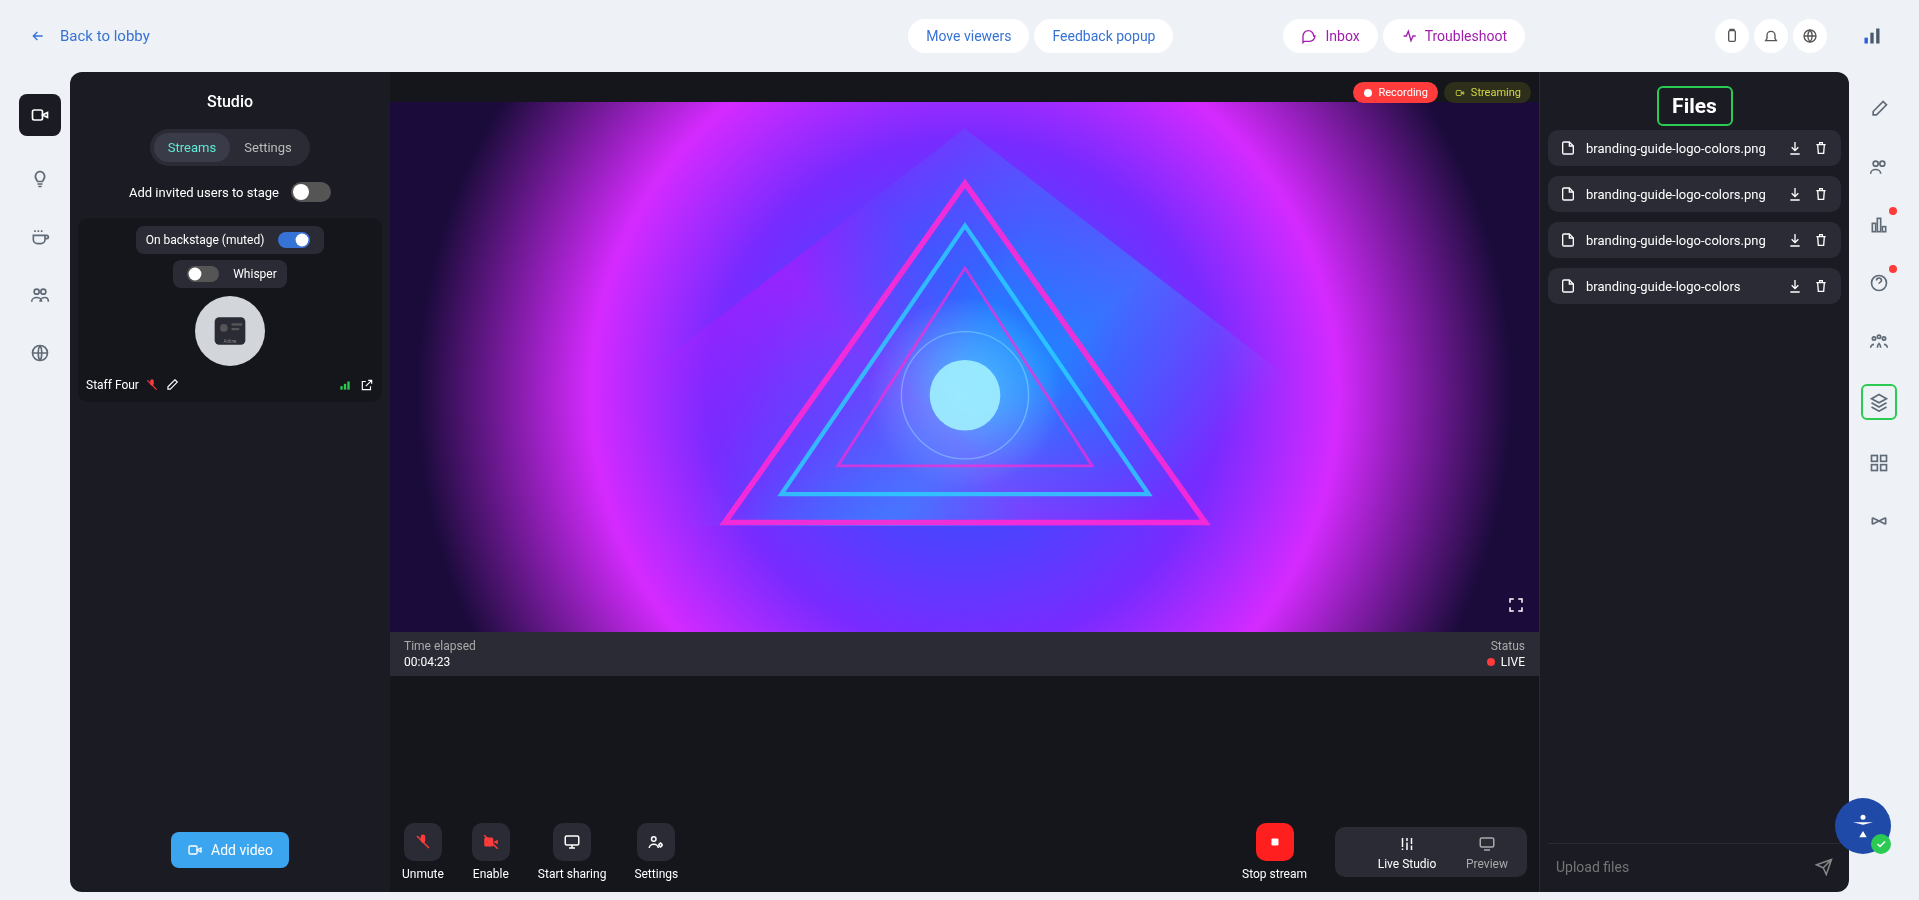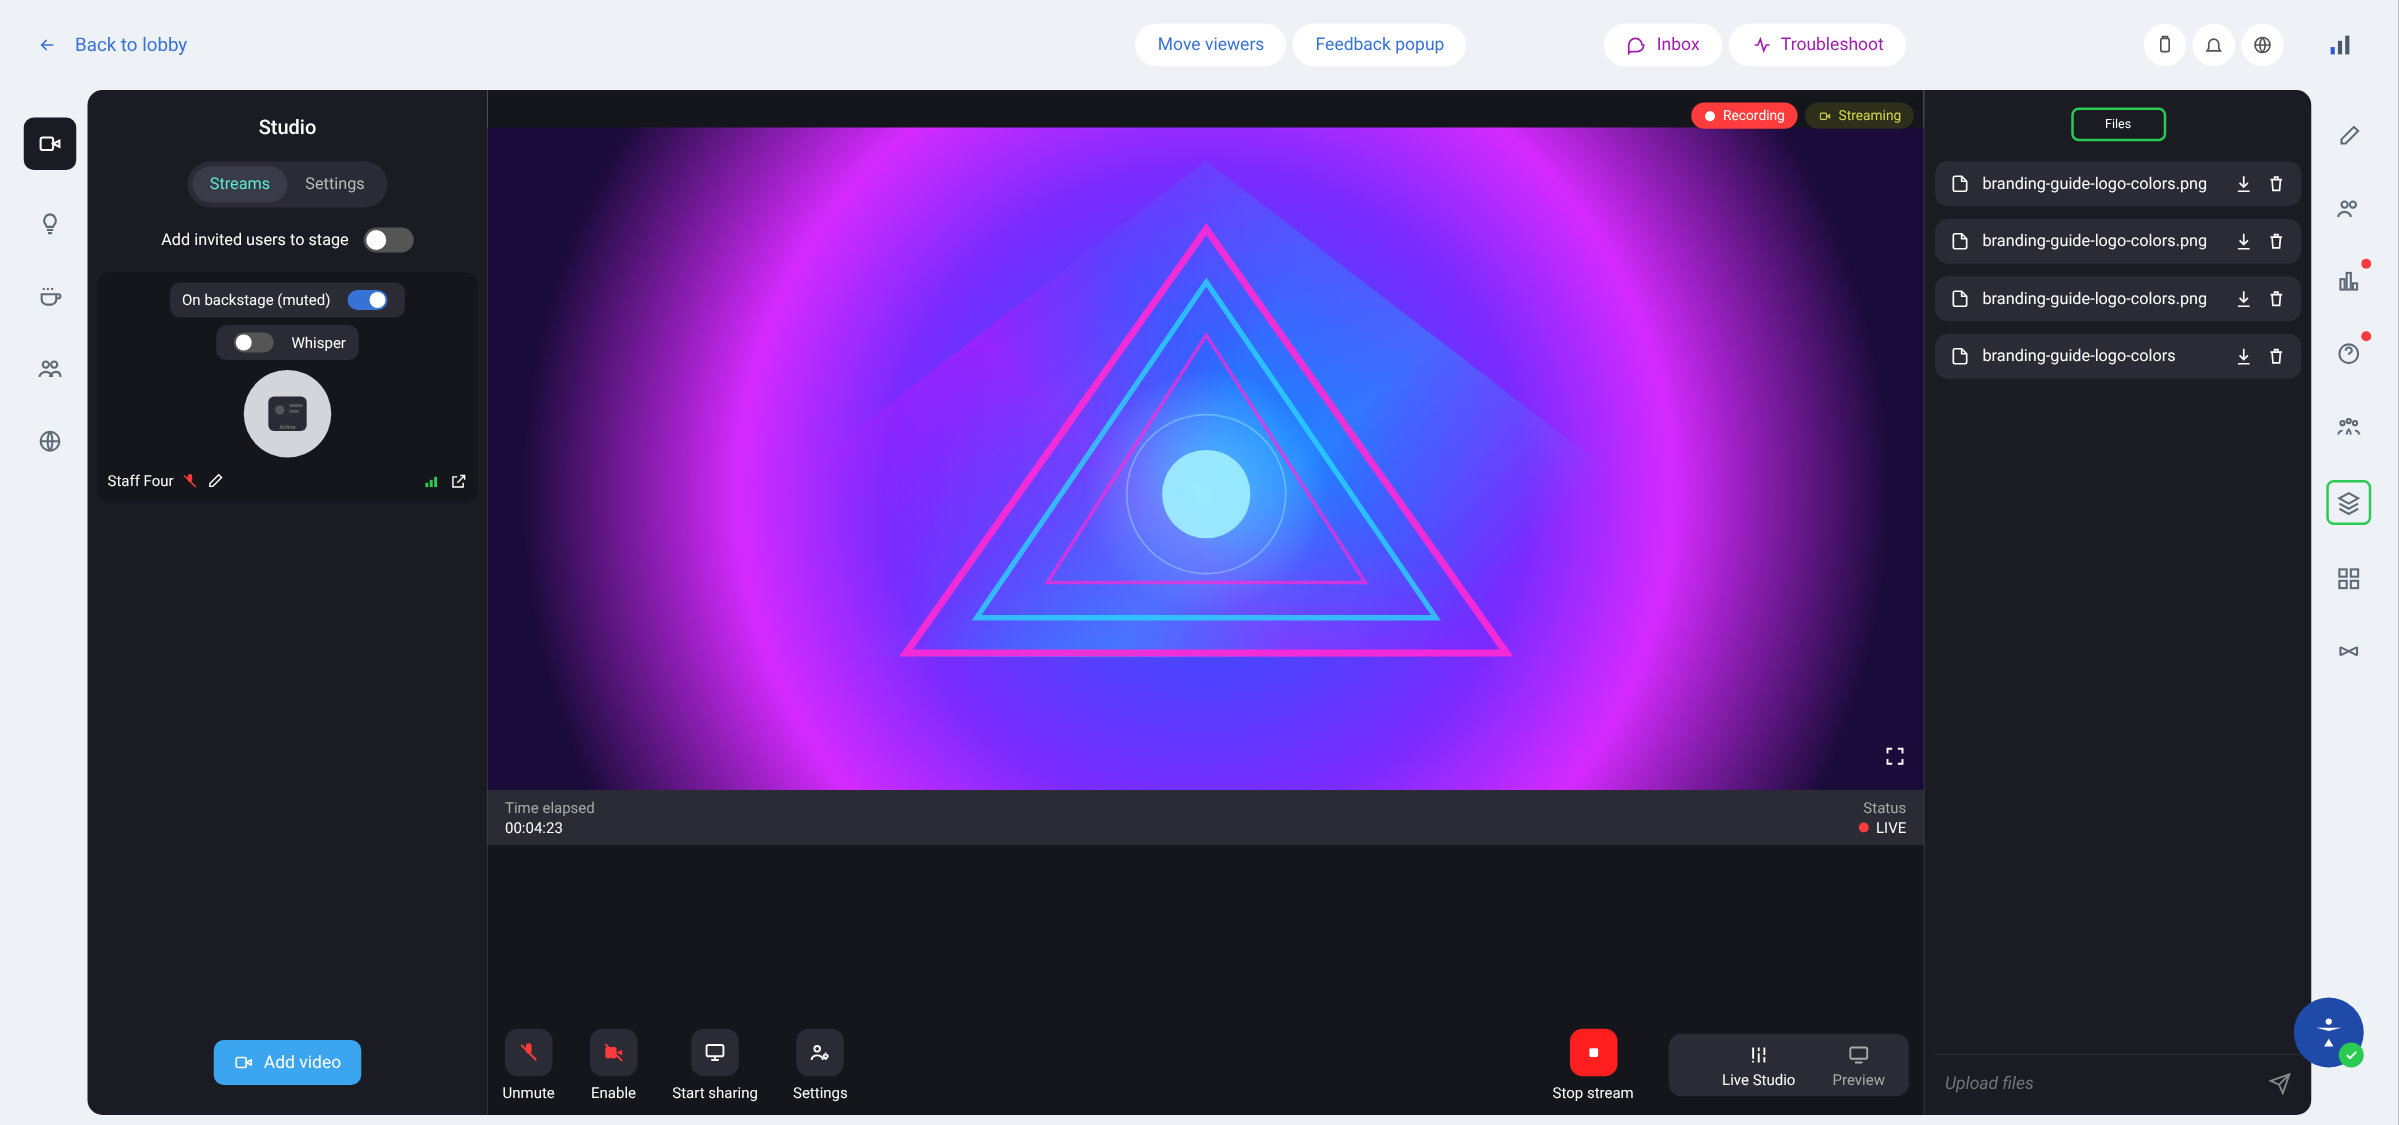--- a/index.html
+++ b/index.html
@@ -55,25 +55,25 @@
 .live-dot { display: inline-block; width: 8px; height: 8px; background: #ff3b3b; border-radius: 50%; margin-right: 6px; }
 .control-dock { height: 80px; display: flex; align-items: center; padding: 0 12px; gap: 28px; background: #15161c; border-radius: 0 0 0 0; }
 .ctrl-group { display: flex; flex-direction: column; align-items: center; gap: 6px; color: #fff; font-size: 12px; }
 .ctrl-btn { width: 38px; height: 38px; background: #2a2b35; border-radius: 10px; display: flex; align-items: center; justify-content: center; cursor: pointer; color: #fff; }
 .ctrl-btn.muted { color: #ff3b3b; }
 .ctrl-btn.stop { background: #ff1f1f; width: 38px; }
 .mode-tabs { margin-left: auto; display: flex; gap: 0; background: #2a2b35; border-radius: 10px; padding: 4px 0 6px 0; }
 .mode-tab { width: 80px; display: flex; flex-direction: column; align-items: center; gap: 4px; font-size: 12px; color: #aaa; cursor: pointer; padding-top: 4px; }
 .mode-tab.active { color: #fff; margin-left: 32px; }
 .panel-right { width: 310px; background: #1a1b23; border-radius: 0 12px 12px 0; padding: 14px 8px; color: #fff; display: flex; flex-direction: column; border-left: 1px solid #2a2b35; }
-.files-title { text-align: center; font-size: 10px; padding: 6px 0; border: 2px solid #2bcb53; border-radius: 6px; width: 76px; margin: 0 auto 16px auto; }
+.files-title { text-align: center; font-size: 21px; padding: 6px 0; border: 2px solid #2bcb53; border-radius: 6px; width: 76px; margin: 0 auto 4px auto; font-weight: bold; }
 .file-row { background: #2a2b35; border-radius: 10px; padding: 10px 12px; display: flex; align-items: center; gap: 10px; font-size: 13px; margin-bottom: 10px; }
 .file-actions { margin-left: auto; display: flex; gap: 10px; }
 .upload-bar { margin-top: auto; border-top: 1px solid #2a2b35; padding: 14px 8px 2px 8px; display: flex; align-items: center; gap: 10px; color: #888; font-size: 14px; }
-.upload-input { flex: 1; background: transparent; border: none; color: #d946ef; font-size: 14px; outline: none; font-style: italic; }
+.upload-input { flex: 1; background: transparent; border: none; color: #d946ef; font-size: 14px; outline: none; }
 .fab { position: absolute; right: 28px; bottom: 46px; width: 56px; height: 56px; border-radius: 50%; background: #1f4aa8; display: flex; align-items: center; justify-content: center; color: #fff; }
 .fab-check { position: absolute; right: 0; bottom: 0; width: 20px; height: 20px; border-radius: 50%; background: #2bcb53; color: #fff; display: flex; align-items: center; justify-content: center; }
 svg { display: inline-block; }
 </style>
 </head>
 <body>
 
 <div class="topbar">
   <div class="back-link">
     <svg width="16" height="16" viewBox="0 0 24 24" fill="none" stroke="currentColor" stroke-width="2">

